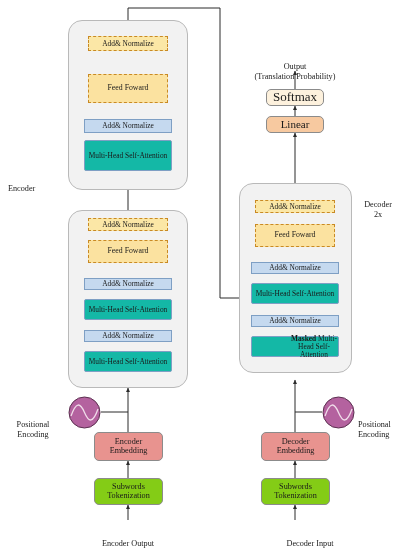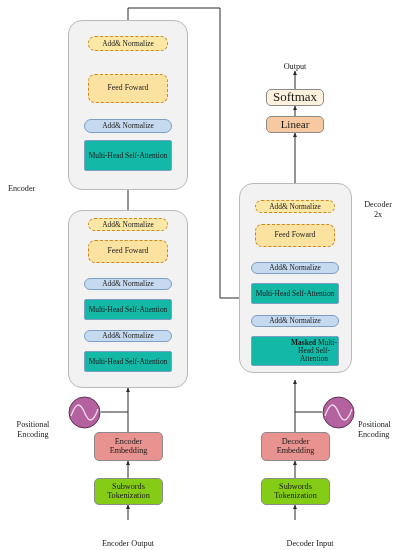--- a/index.html
+++ b/index.html
@@ -32,21 +32,21 @@
     box-sizing: border-box;
   }
   .node {
     position: absolute;
     box-sizing: border-box;
     display: flex;
     align-items: center;
     justify-content: center;
     text-align: center;
     line-height: 1.08;
-    border-radius: 7px;
+    border-radius: 0;
     z-index: 5;
   }
   .n-an {
     background: #fbe7a6;
     border: 1px dashed #c98a24;
     font-size: 7.4px;
   }
   .n-ff {
     background: #fbe2a0;
     border: 1px dashed #c98a24;
@@ -241,35 +241,36 @@
   <div class="node n-an" style="left:255px; top:200px; width:80px; height:13px;">Add&amp; Normalize</div>
 
   <div class="node n-ff" style="left:255px; top:224px; width:80px; height:23px;">Feed Foward</div>
 
   <div class="node n-an-b" style="left:251px; top:262px; width:88px; height:12px;">Add&amp; Normalize</div>
 
   <div class="node n-mha" style="left:251px; top:283px; width:88px; height:21px;">Multi-Head Self-Attention</div>
 
   <div class="node n-an-b" style="left:251px; top:315px; width:88px; height:12px;">Add&amp; Normalize</div>
 
-  <div class="node n-mha" style="left:251px; top:336px; width:88px; height:30px;padding-left:38px;">
+  <div class="node n-mha" style="left:251px; top:336px; width:88px; height:21px;padding-left:38px;">
     <span><span class="masked">Masked</span><span> Multi-Head Self-Attention</span></span>
   </div>
 
   <div class="label" style="left:352px; top:183px; width:52px;">
     <div>Decoder</div>
     <div>2x</div>
   </div>
 
   <div class="node n-softmax" style="left:266px; top:89px; width:58px; height:17px;">Softmax</div>
 
   <div class="node n-linear" style="left:266px; top:116px; width:58px; height:17px;">Linear</div>
 
   <div class="label" style="left:225px; top:45px; width:140px;">
     <div>Output</div>
+    <div>(Translation Probability)</div>
   </div>
 
   <svg class="pe-circle" style="left:68px; top:396px;" viewBox="0 0 33 33">
     <circle cx="16.5" cy="16.5" r="15.5" fill="#b4629f" stroke="#5b3050" stroke-width="1"></circle>
     <path d="M3,20 C 8,6 12,6 16.5,16.5 C 21,27 25,27 30,13" fill="none" stroke="#f0ddea" stroke-width="1.3"></path>
   </svg>
 
   <div class="label" style="left:4px; top:403px; width:58px;">
     <div>Positional</div>
     <div>Encoding</div>

